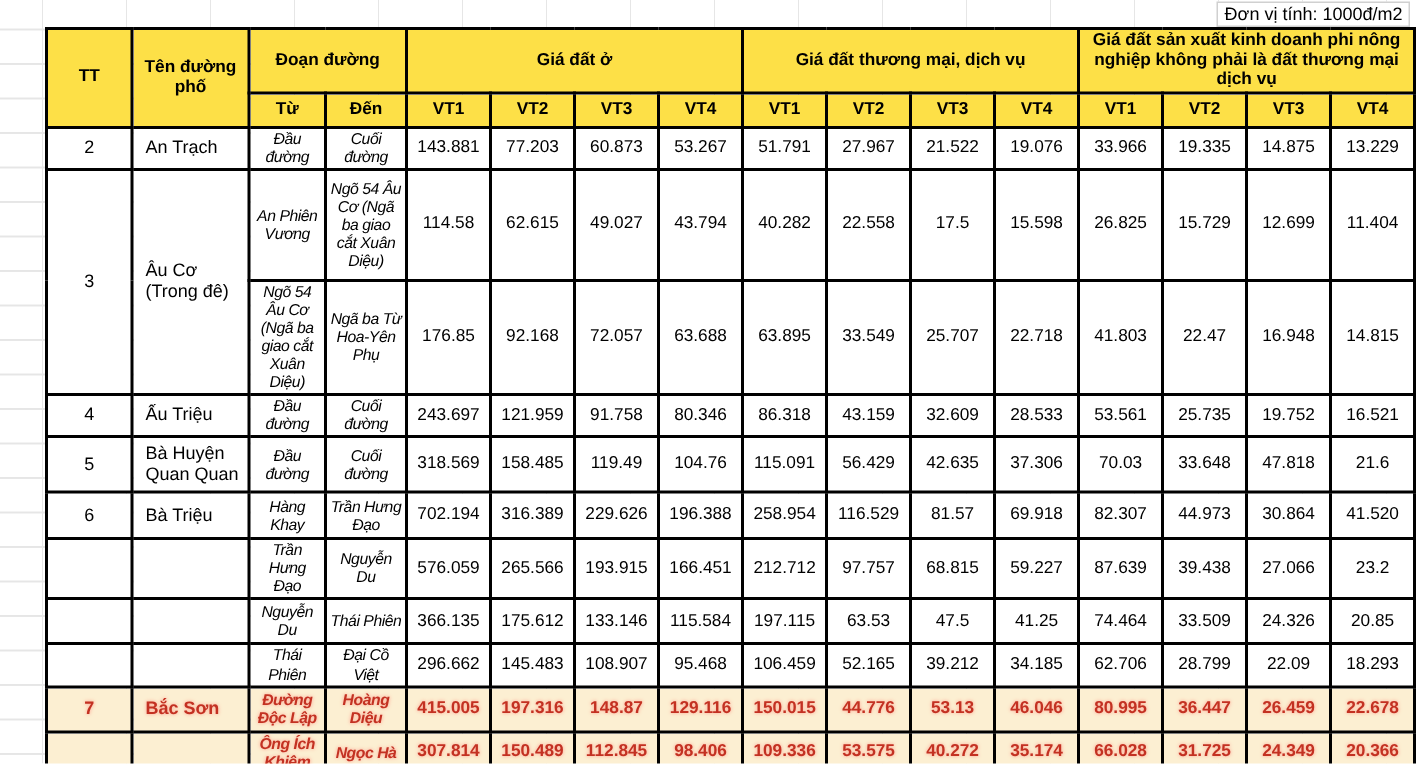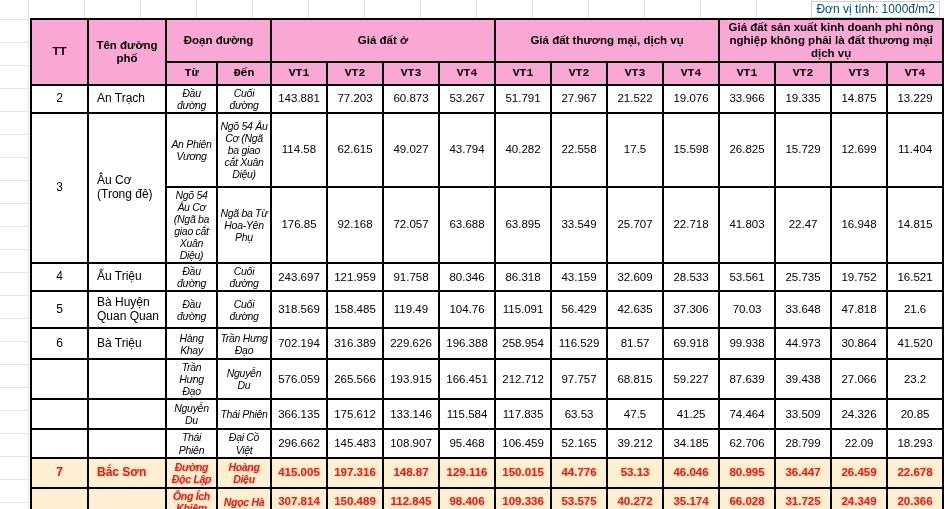--- a/index.html
+++ b/index.html
@@ -11,38 +11,38 @@
   .sheet-bg{
     position:absolute;inset:0;z-index:0;
     background-image:
       linear-gradient(#e6e6e6 1px, transparent 1px),
       linear-gradient(90deg,#e6e6e6 1px, transparent 1px);
     background-size:944px 23px,56px 509px;
     background-position:0 -4px,-28px 0;
   }
   .unit-label{
     position:absolute;top:1px;right:4px;z-index:2;
-    font-size:12px;color:#0c4a6e;background:#fff;
+    font-size:12px;color:#000000;background:#fff;
     border:1px solid #d0d0d0;padding:0 4px;line-height:15px;
   }
   .tbl-wrap{position:absolute;left:30px;top:18px;z-index:1;}
   table{
     border-collapse:collapse;table-layout:fixed;width:912px;
     font-size:11.5px;color:#000;
   }
   th,td{
     border:2px solid #000;
     text-align:center;vertical-align:middle;
     padding:1px 2px;overflow:hidden;line-height:1.15;
   }
   thead th{
-    background:#f9a8d4;font-weight:bold;font-size:11.5px;line-height:1.12;
+    background:#fde047;font-weight:bold;font-size:11.5px;line-height:1.12;
   }
   thead tr:nth-child(1){height:39px;}
-  thead tr:nth-child(2){height:23px;font-family:Liberation Mono, monospace;}
+  thead tr:nth-child(2){height:23px;}
   tbody td{background:#fff;}
   td.c-name{text-align:left;padding-left:8px;font-size:12px;}
   td.c-tt{font-size:12px;}
   td.c-ft{font-size:10.5px;letter-spacing:-0.3px;font-style:italic;}
   td.c-val{font-size:11.5px;}
   tbody tr:nth-child(1){height:23px;}
   tbody tr:nth-child(2){height:74px;}
   tbody tr:nth-child(3){height:66px;}
   tbody tr:nth-child(4){height:23px;}
   tbody tr:nth-child(5){height:37px;}
@@ -206,21 +206,21 @@
           <td class="c-ft">Hàng Khay</td>
           <td class="c-ft">Trần Hưng Đạo</td>
           <td class="c-val">702.194</td>
           <td class="c-val">316.389</td>
           <td class="c-val">229.626</td>
           <td class="c-val">196.388</td>
           <td class="c-val">258.954</td>
           <td class="c-val">116.529</td>
           <td class="c-val">81.57</td>
           <td class="c-val">69.918</td>
-          <td class="c-val">99.938</td>
+          <td class="c-val">82.307</td>
           <td class="c-val">44.973</td>
           <td class="c-val">30.864</td>
           <td class="c-val">41.520</td>
         </tr>
         <tr>
           <td class="c-tt"></td>
           <td class="c-name"></td>
           <td class="c-ft">Trần Hưng Đạo</td>
           <td class="c-ft">Nguyễn Du</td>
           <td class="c-val">576.059</td>
@@ -238,21 +238,21 @@
         </tr>
         <tr>
           <td class="c-tt"></td>
           <td class="c-name"></td>
           <td class="c-ft">Nguyễn Du</td>
           <td class="c-ft">Thái Phiên</td>
           <td class="c-val">366.135</td>
           <td class="c-val">175.612</td>
           <td class="c-val">133.146</td>
           <td class="c-val">115.584</td>
-          <td class="c-val">117.835</td>
+          <td class="c-val">197.115</td>
           <td class="c-val">63.53</td>
           <td class="c-val">47.5</td>
           <td class="c-val">41.25</td>
           <td class="c-val">74.464</td>
           <td class="c-val">33.509</td>
           <td class="c-val">24.326</td>
           <td class="c-val">20.85</td>
         </tr>
         <tr>
           <td class="c-tt"></td>

